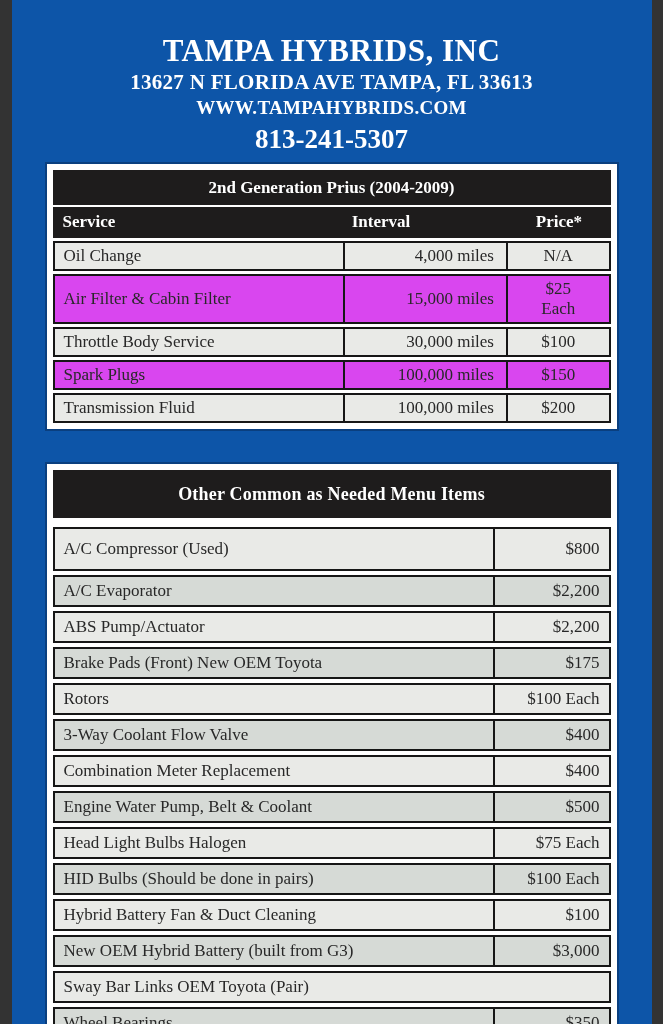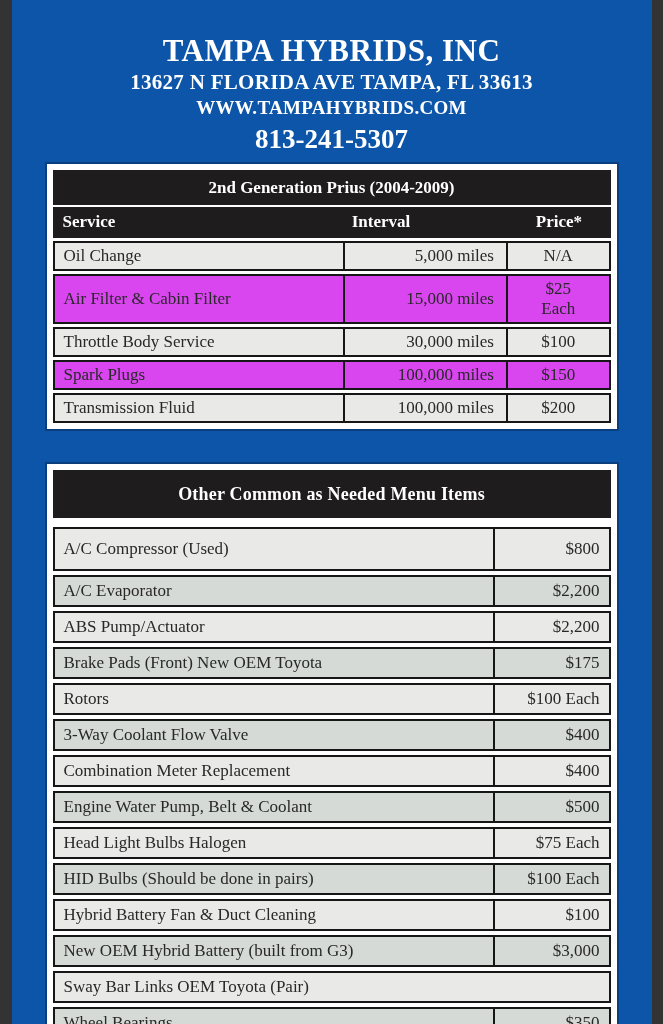--- a/index.html
+++ b/index.html
@@ -96,21 +96,21 @@
     <div class="band title1">2nd Generation Prius (2004-2009)</div>
 
     <div class="band cols">
       <div class="col-service">Service</div>
       <div class="col-interval">Interval</div>
       <div class="col-price">Price*</div>
     </div>
 
     <div class="trow">
       <div class="c-service">Oil Change</div>
-      <div class="c-interval">5,000 miles</div>
+      <div class="c-interval">4,000 miles</div>
       <div class="c-price">N/A</div>
     </div>
     <div class="trow alt">
       <div class="c-service">Air Filter &amp; Cabin Filter</div>
       <div class="c-interval">15,000 miles</div>
       <div class="c-price">$25
 Each</div>
     </div>
     <div class="trow">
       <div class="c-service">Throttle Body Service</div>

